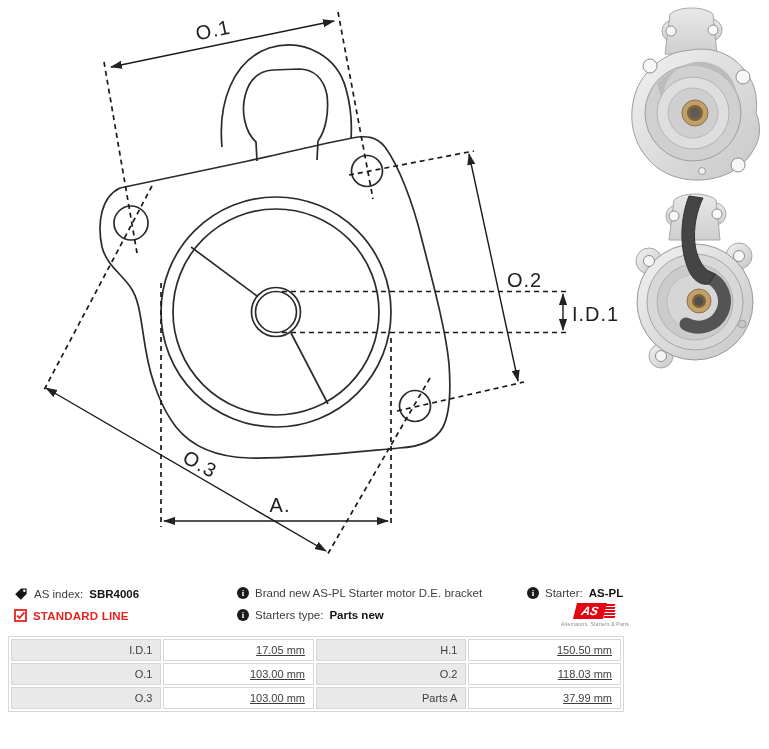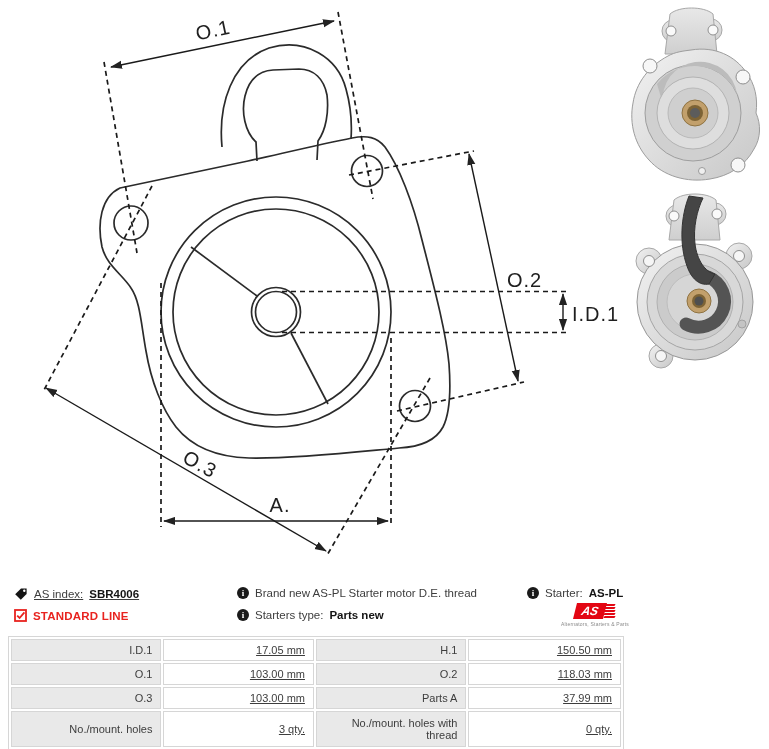--- a/index.html
+++ b/index.html
@@ -6,21 +6,21 @@
   .page{position:relative;width:769px;height:749px;background:#ffffff;overflow:hidden;
         font-family:"Liberation Sans",sans-serif;color:#3d3d3d;}
   .drawing-svg{position:absolute;left:0;top:0;}
   .photo-svg{position:absolute;}
   .photo-front{left:607px;top:4px;}
   .photo-rear{left:605px;top:188px;}
 
   .info-item{position:absolute;display:flex;align-items:center;gap:6px;
              font-size:11.5px;color:#3d3d3d;white-space:nowrap;}
   .info-item b{color:#141414;}
-  .pos-r1c1{left:14px;top:587px;text-decoration:underline;}
+  .pos-r1c1{left:14px;top:587px;}
   .pos-r1c2{left:237px;top:587px;}
   .pos-r1c3{left:527px;top:587px;}
   .pos-r2c1{left:14px;top:609px;align-items:flex-end;}
   .pos-r2c2{left:237px;top:609px;}
   .standard-line{color:#e8231f;font-weight:bold;letter-spacing:.2px;}
   .info-icon{display:inline-flex;align-items:center;justify-content:center;
              width:12px;height:12px;border-radius:50%;background:#1a1a1a;color:#fff;
              font-size:9px;font-weight:bold;font-family:"Liberation Serif",serif;flex:0 0 auto;}
   .glyph-icon{display:inline-flex;flex:0 0 auto;}
 
@@ -189,21 +189,21 @@
         <path d="M1.2,7.2 L7.0,1.4 L12.6,1.4 L12.6,7.0 L6.8,12.8 Z" fill="#141414"></path>
         <circle cx="10.3" cy="3.7" r="1.2" fill="#ffffff"></circle>
       </svg>
     </span>
     <span>AS index:</span>
     <b>SBR4006</b>
   </div>
 
   <div class="info-item pos-r1c2">
     <span class="info-icon">i</span>
-    <span>Brand new AS-PL Starter motor D.E. thread</span>
+    <span>Brand new AS-PL Starter motor D.E. bracket</span>
   </div>
 
   <div class="info-item pos-r1c3">
     <span class="info-icon">i</span>
     <span>Starter:</span>
     <b>AS-PL</b>
   </div>
 
   <div class="info-item pos-r2c1">
     <span class="glyph-icon">
@@ -256,22 +256,16 @@
         <td class="val">103.00 mm</td>
         <td class="lbl">O.2</td>
         <td class="val">118.03 mm</td>
       </tr>
       <tr>
         <td class="lbl">O.3</td>
         <td class="val">103.00 mm</td>
         <td class="lbl">Parts A</td>
         <td class="val">37.99 mm</td>
       </tr>
-      <tr class="tall">
-        <td class="lbl">No./mount. holes</td>
-        <td class="val">3 qty.</td>
-        <td class="lbl">No./mount. holes with thread</td>
-        <td class="val">0 qty.</td>
-      </tr>
     </tbody>
   </table>
 
 </div>
 
 </body></html>

